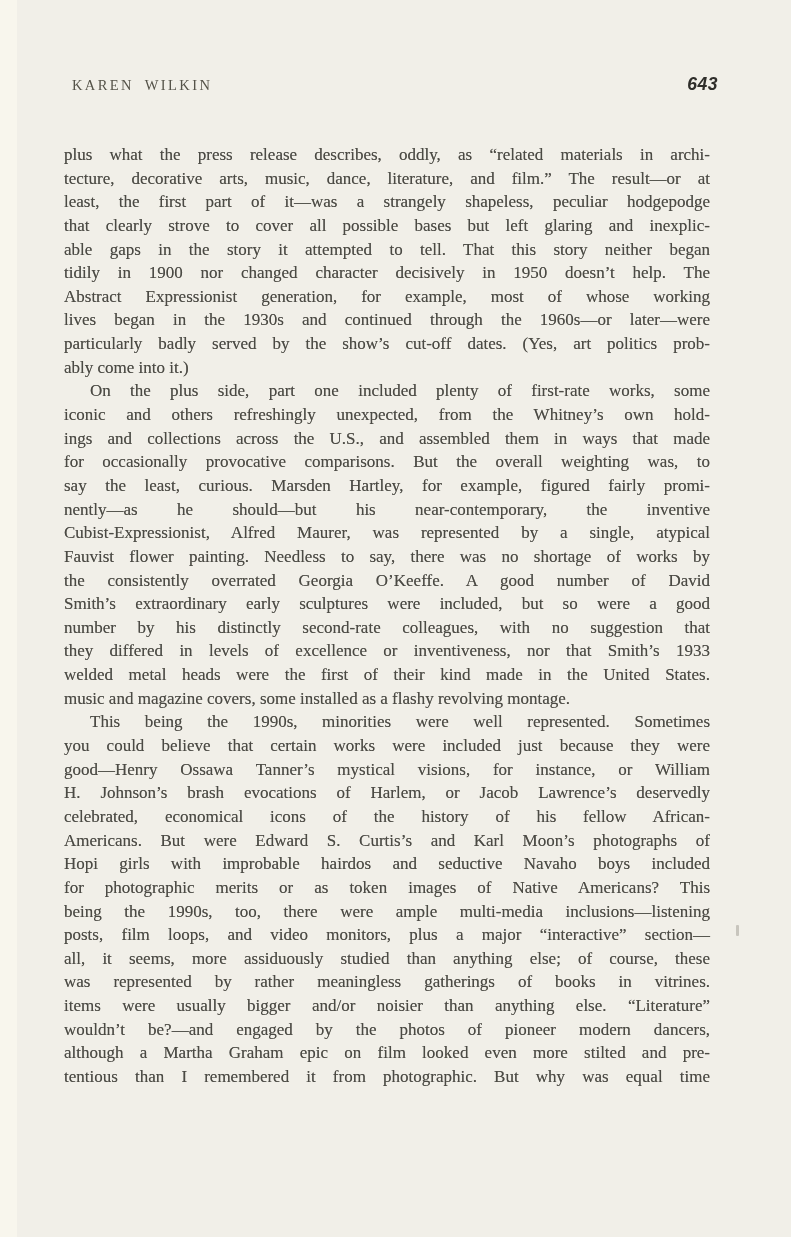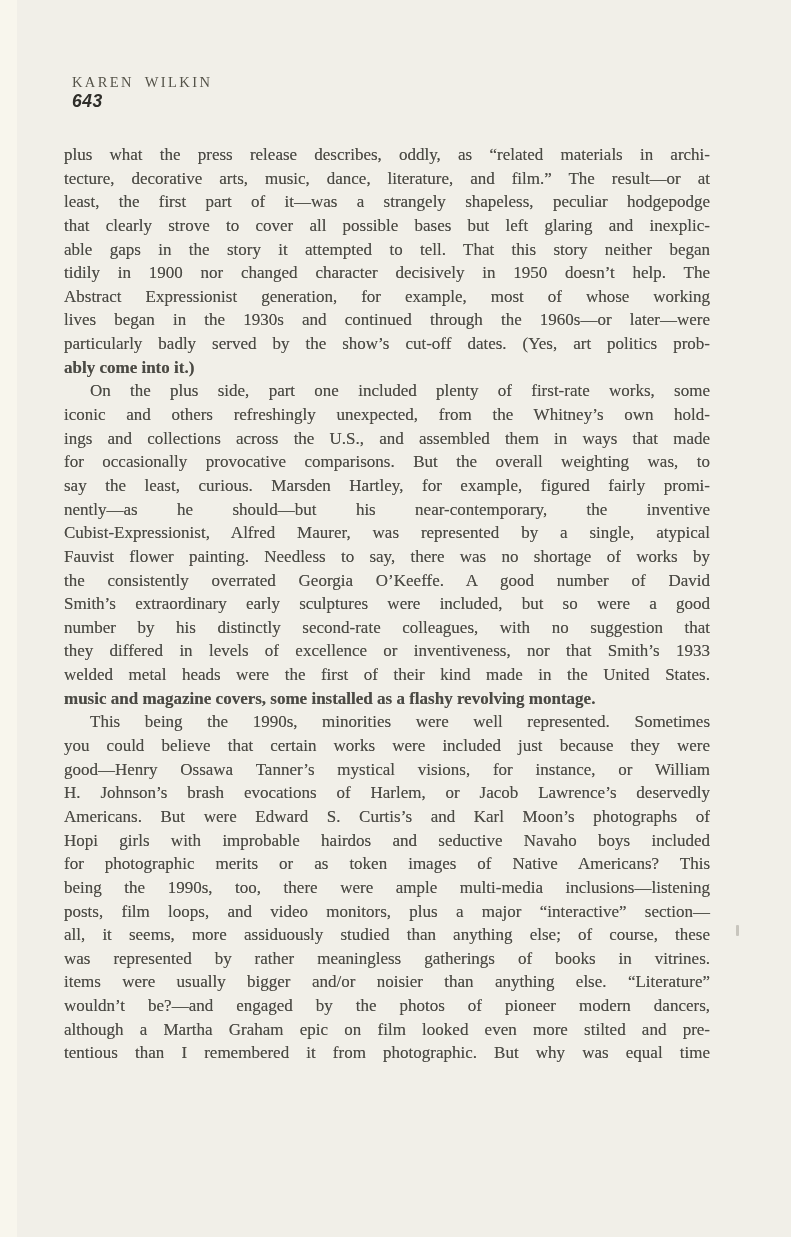--- a/index.html
+++ b/index.html
@@ -26,21 +26,20 @@
     width: 17px;
     background: var(--edge-bg);
   }
   .running-header {
     position: absolute;
     left: 72px; top: 74px;
     width: 646px;
     display: flex;
     justify-content: space-between;
     align-items: baseline;
-    flex-direction: column;
   }
   .author {
     font-size: 14.5px;
     letter-spacing: 2.4px;
     word-spacing: 5px;
     color: var(--head-ink);
   }
   .pagenum {
     font-family: "Liberation Sans", "DejaVu Sans", sans-serif;
     font-weight: 700;
@@ -61,21 +60,20 @@
     height: 23.65px;
     line-height: 23.65px;
     text-align: justify;
     text-align-last: justify;
     white-space: nowrap;
     overflow: visible;
   }
   .line.no-justify {
     text-align: right;
     text-align-last: left;
-    font-weight: bold;
   }
   .line.indent { padding-left: 26px; }
   .scan-artifact {
     position: absolute;
     left: 736px; top: 925px;
     width: 2.5px; height: 11px;
     background: #b7b4ab;
     opacity: 0.7;
     border-radius: 1px;
   }
@@ -113,20 +111,21 @@
       <div class="line">the consistently overrated Georgia O’Keeffe. A good number of David</div>
       <div class="line">Smith’s extraordinary early sculptures were included, but so were a good</div>
       <div class="line">number by his distinctly second-rate colleagues, with no suggestion that</div>
       <div class="line">they differed in levels of excellence or inventiveness, nor that Smith’s 1933</div>
       <div class="line">welded metal heads were the first of their kind made in the United States.</div>
       <div class="line no-justify">music and magazine covers, some installed as a flashy revolving montage.</div>
       <div class="line indent">This being the 1990s, minorities were well represented. Sometimes</div>
       <div class="line">you could believe that certain works were included just because they were</div>
       <div class="line">good—Henry Ossawa Tanner’s mystical visions, for instance, or William</div>
       <div class="line">H. Johnson’s brash evocations of Harlem, or Jacob Lawrence’s deservedly</div>
+      <div class="line">celebrated, economical icons of the history of his fellow African-</div>
       <div class="line">Americans. But were Edward S. Curtis’s and Karl Moon’s photographs of</div>
       <div class="line">Hopi girls with improbable hairdos and seductive Navaho boys included</div>
       <div class="line">for photographic merits or as token images of Native Americans? This</div>
       <div class="line">being the 1990s, too, there were ample multi-media inclusions—listening</div>
       <div class="line">posts, film loops, and video monitors, plus a major “interactive” section—</div>
       <div class="line">all, it seems, more assiduously studied than anything else; of course, these</div>
       <div class="line">was represented by rather meaningless gatherings of books in vitrines.</div>
       <div class="line">items were usually bigger and/or noisier than anything else. “Literature”</div>
       <div class="line">wouldn’t be?—and engaged by the photos of pioneer modern dancers,</div>
       <div class="line">although a Martha Graham epic on film looked even more stilted and pre-</div>

